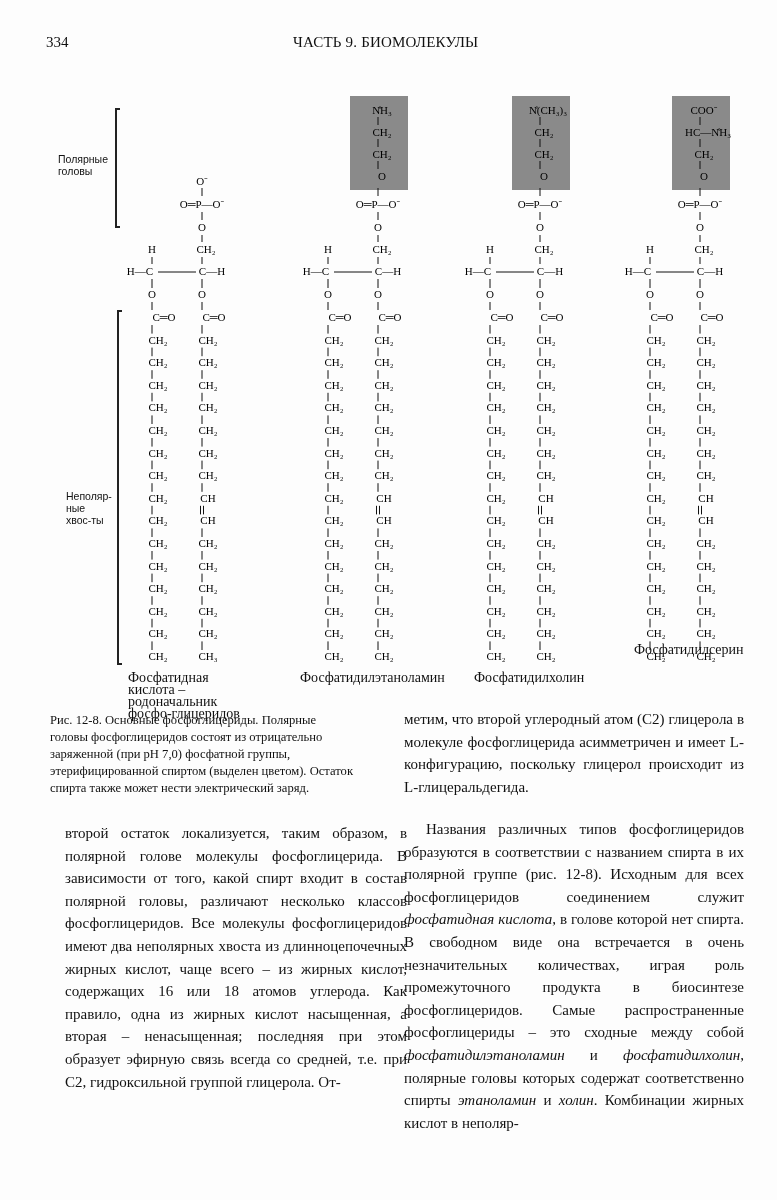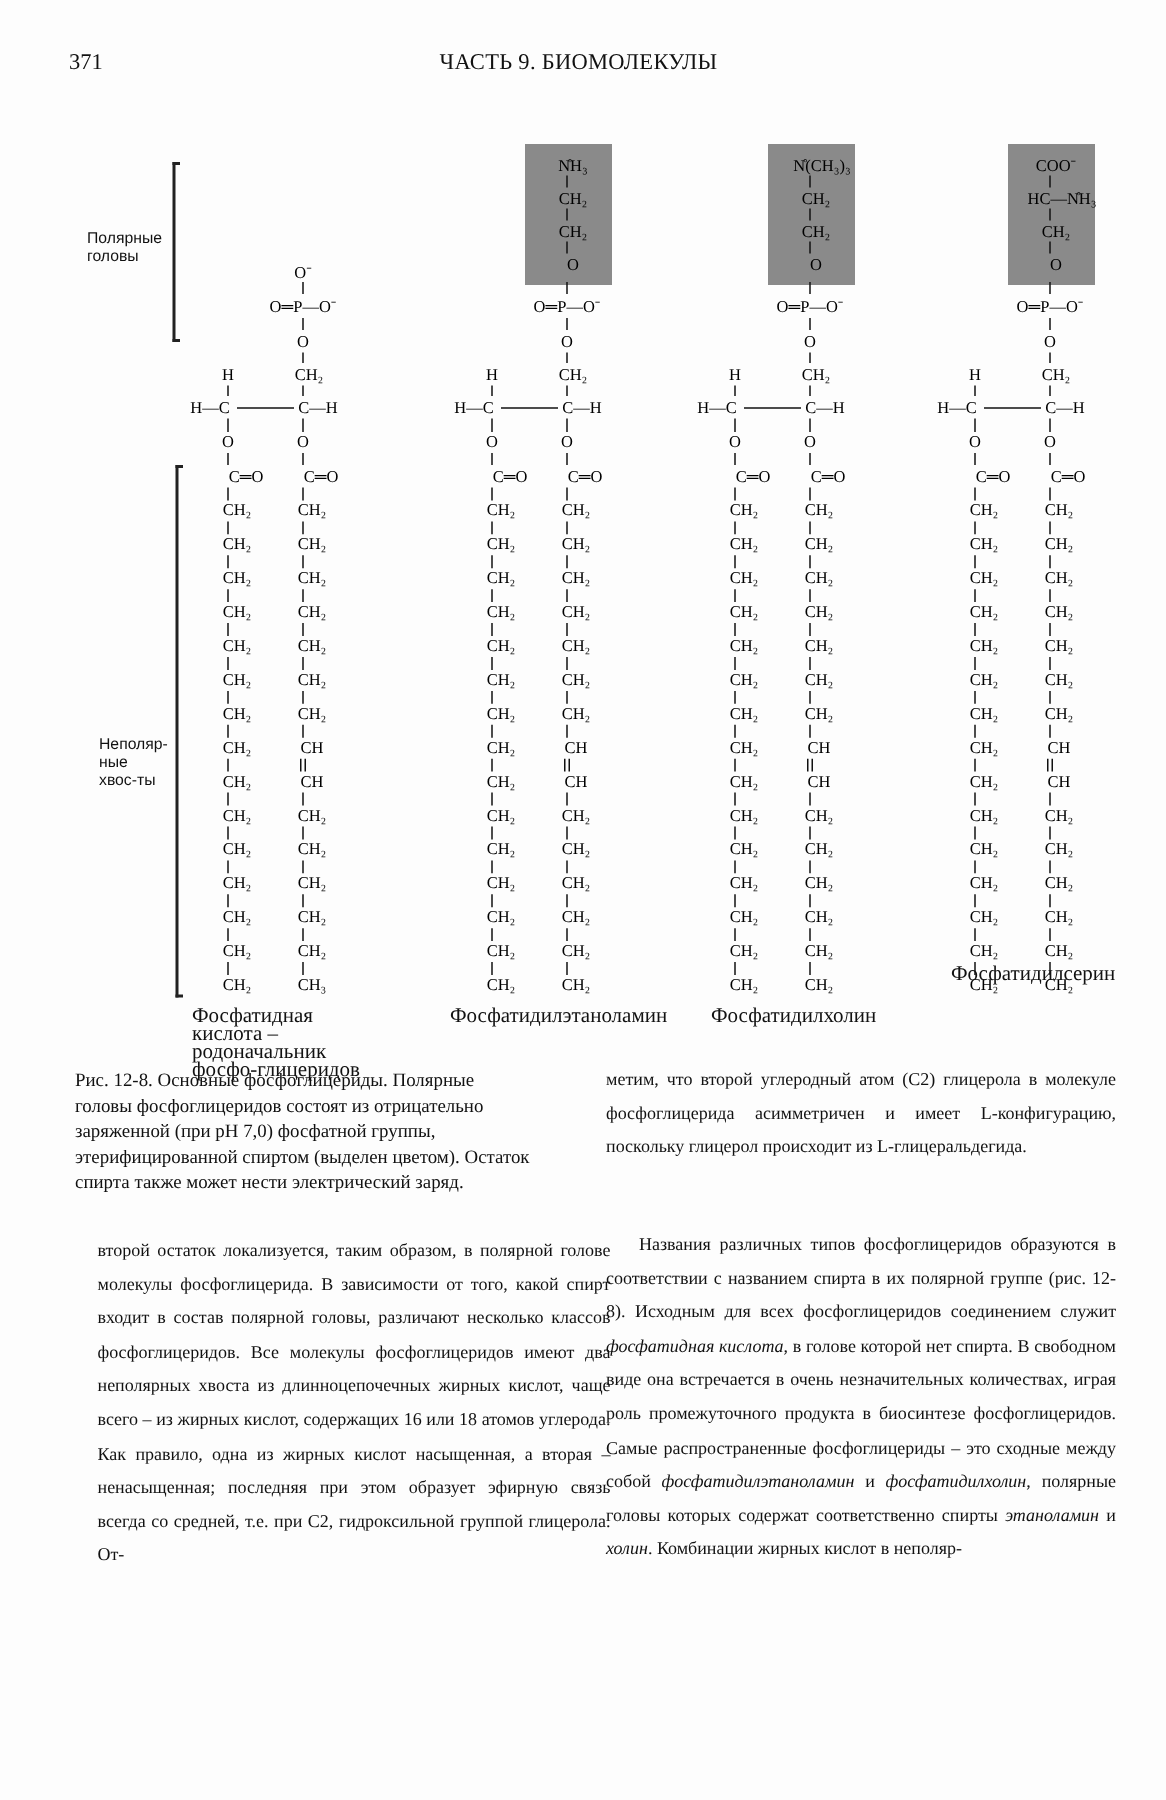--- a/index.html
+++ b/index.html
@@ -8,29 +8,29 @@
   .hdr-page { position:absolute; left:46px; top:34px; font-size:15px; }
   .hdr-title { position:absolute; left:293px; top:34px; font-size:15px; letter-spacing:0.2px; }
   .side-label { position:absolute; font-family:Liberation Sans, sans-serif; font-size:10.5px; line-height:12px; }
   .bracket { position:absolute; border-left:2px solid #222; }
   .bracket:before, .bracket:after { content:""; position:absolute; left:-2px; width:5px; border-top:2px solid #222; }
   .bracket:before { top:0; } .bracket:after { bottom:0; }
   .mol { position:absolute; top:92px; width:170px; height:575px;text-align:right; }
   .mol svg { position:absolute; left:0; top:0; }
   .mol-name { position:absolute; font-family:Liberation Serif, serif; font-size:14px; line-height:12px; }
   .caption { position:absolute; left:50px; top:712px; width:305px; font-size:12.6px; line-height:17px; }
-  .col { position:absolute; font-size:12px; line-height:22.6px; text-align:justify; }
+  .col { position:absolute; font-size:15px; line-height:22.6px; text-align:justify; }
   .col p { margin:0; }
   .indent { text-indent:22px; }
   i { }
 </style>
 </head>
 <body>
 
-<div class="hdr-page">371</div>
+<div class="hdr-page">334</div>
 <div class="hdr-title">ЧАСТЬ 9. БИОМОЛЕКУЛЫ</div>
 
 <div class="side-label" style="left:58px;top:153px;width:60px;">Полярные головы</div>
 <div class="bracket" style="left:115px;top:108px;height:120px;"></div>
 <div class="side-label" style="left:66px;top:490px;width:46px;">Неполяр-ные хвос-ты</div>
 <div class="bracket" style="left:117px;top:310px;height:355px;"></div>
 
 <div id="molecules">
     <div class="mol" style="left: 120px;">
       <svg width="170" height="575" font-family="&quot;Liberation Serif&quot;, serif" font-size="11">

